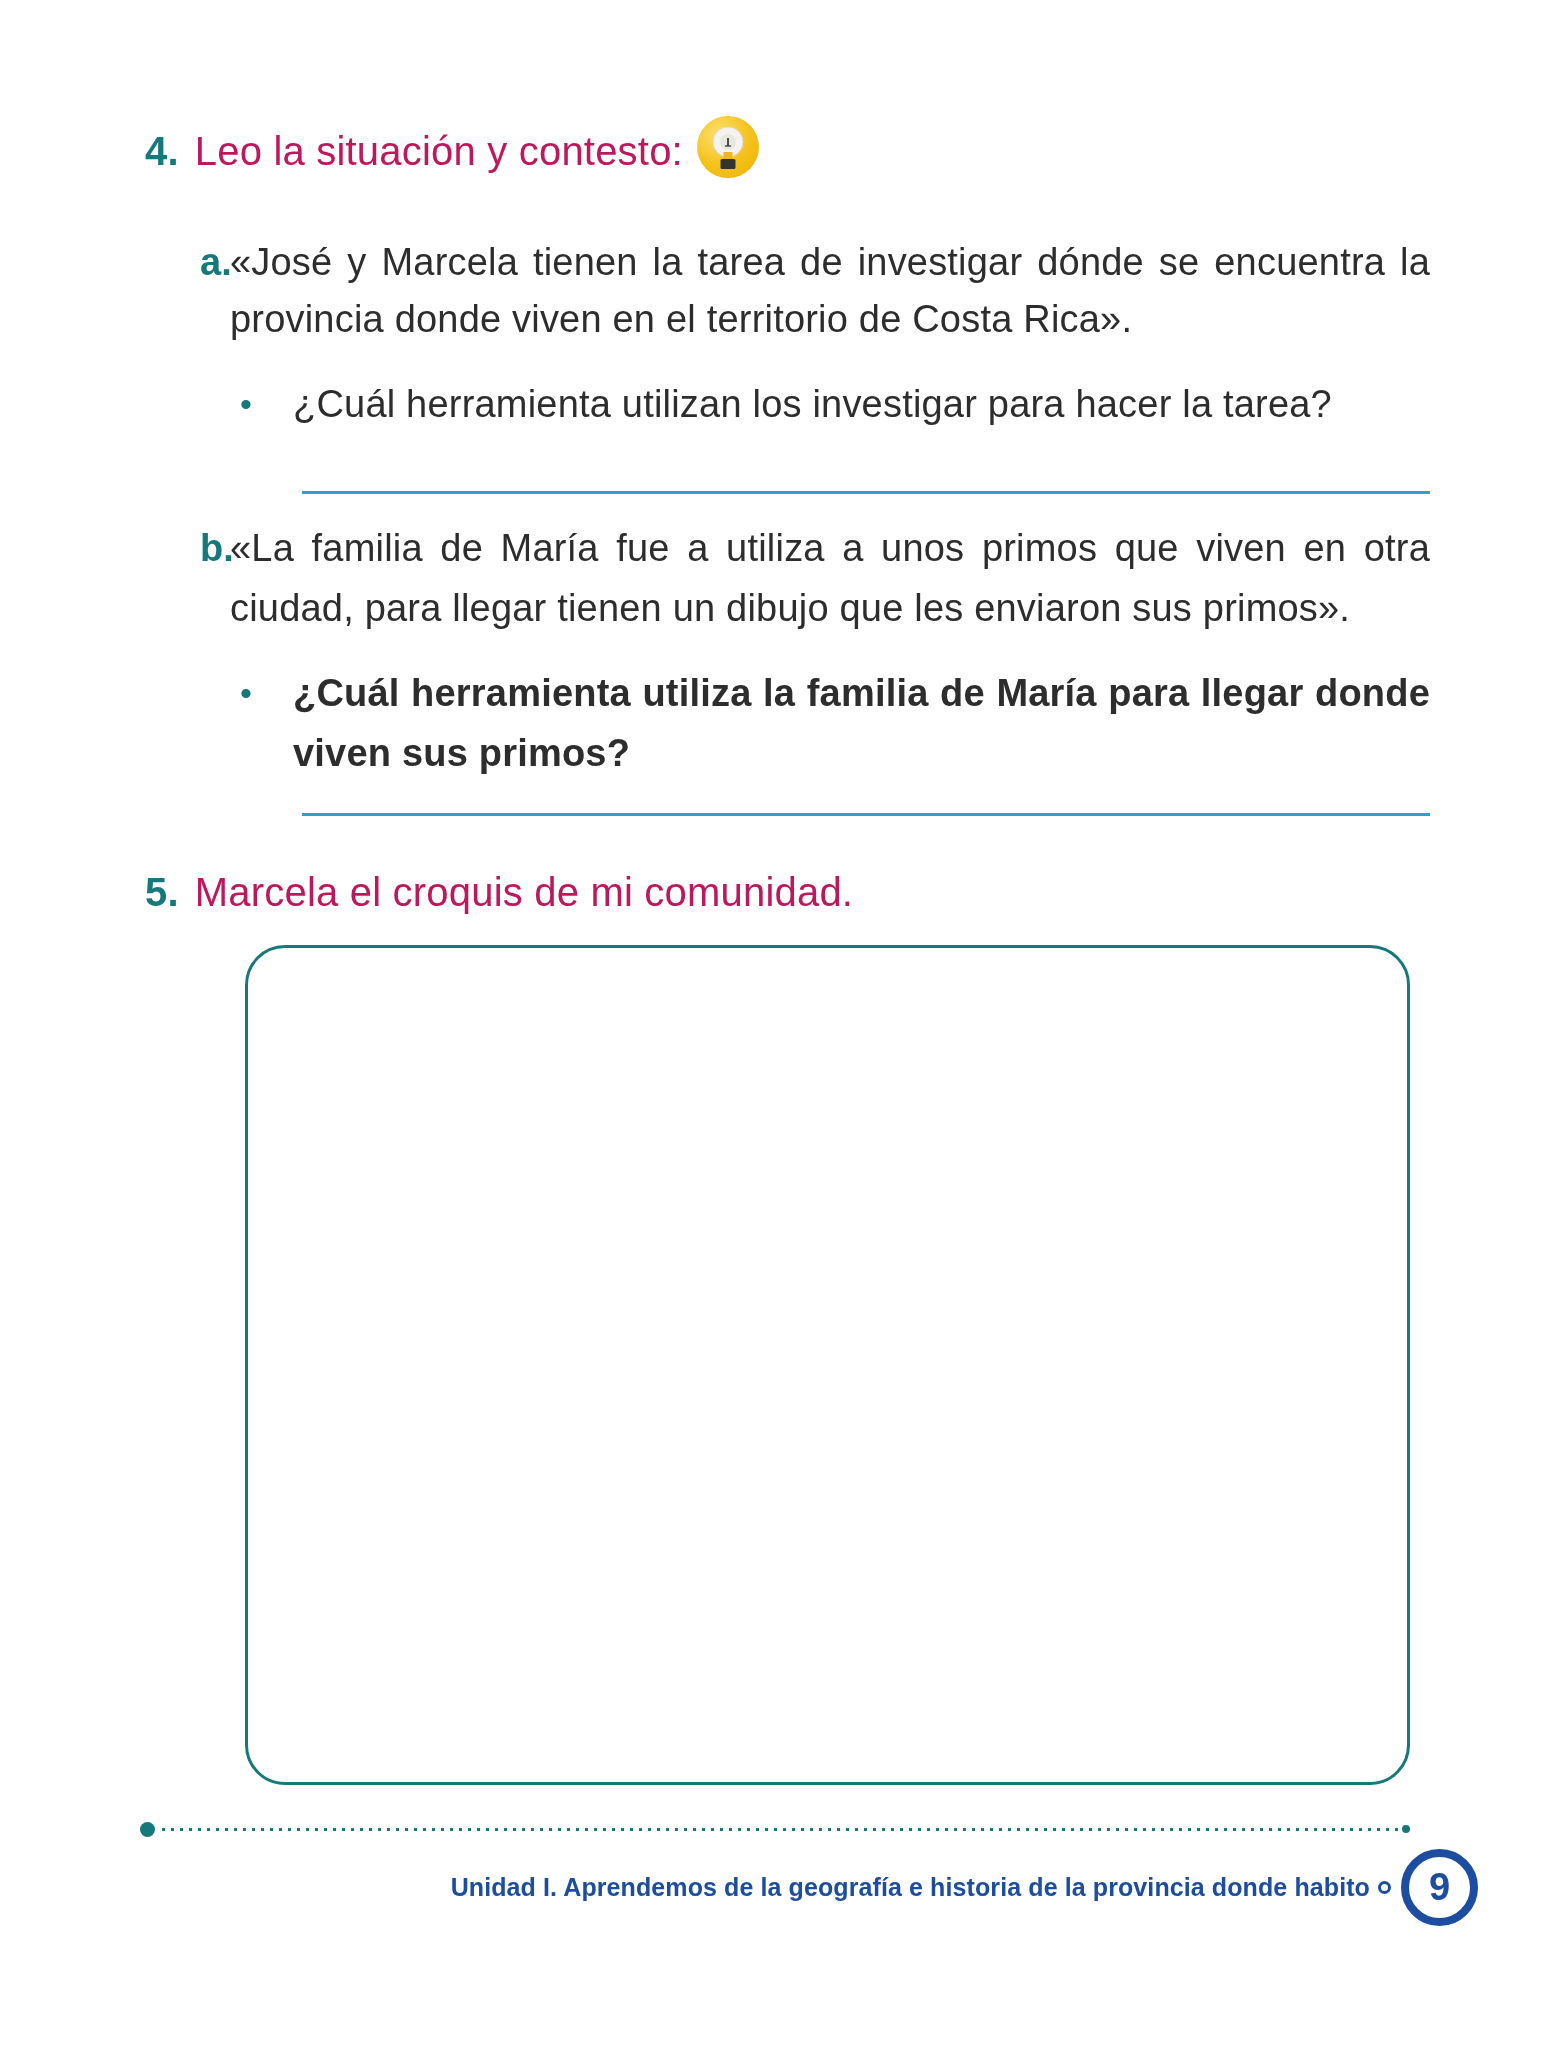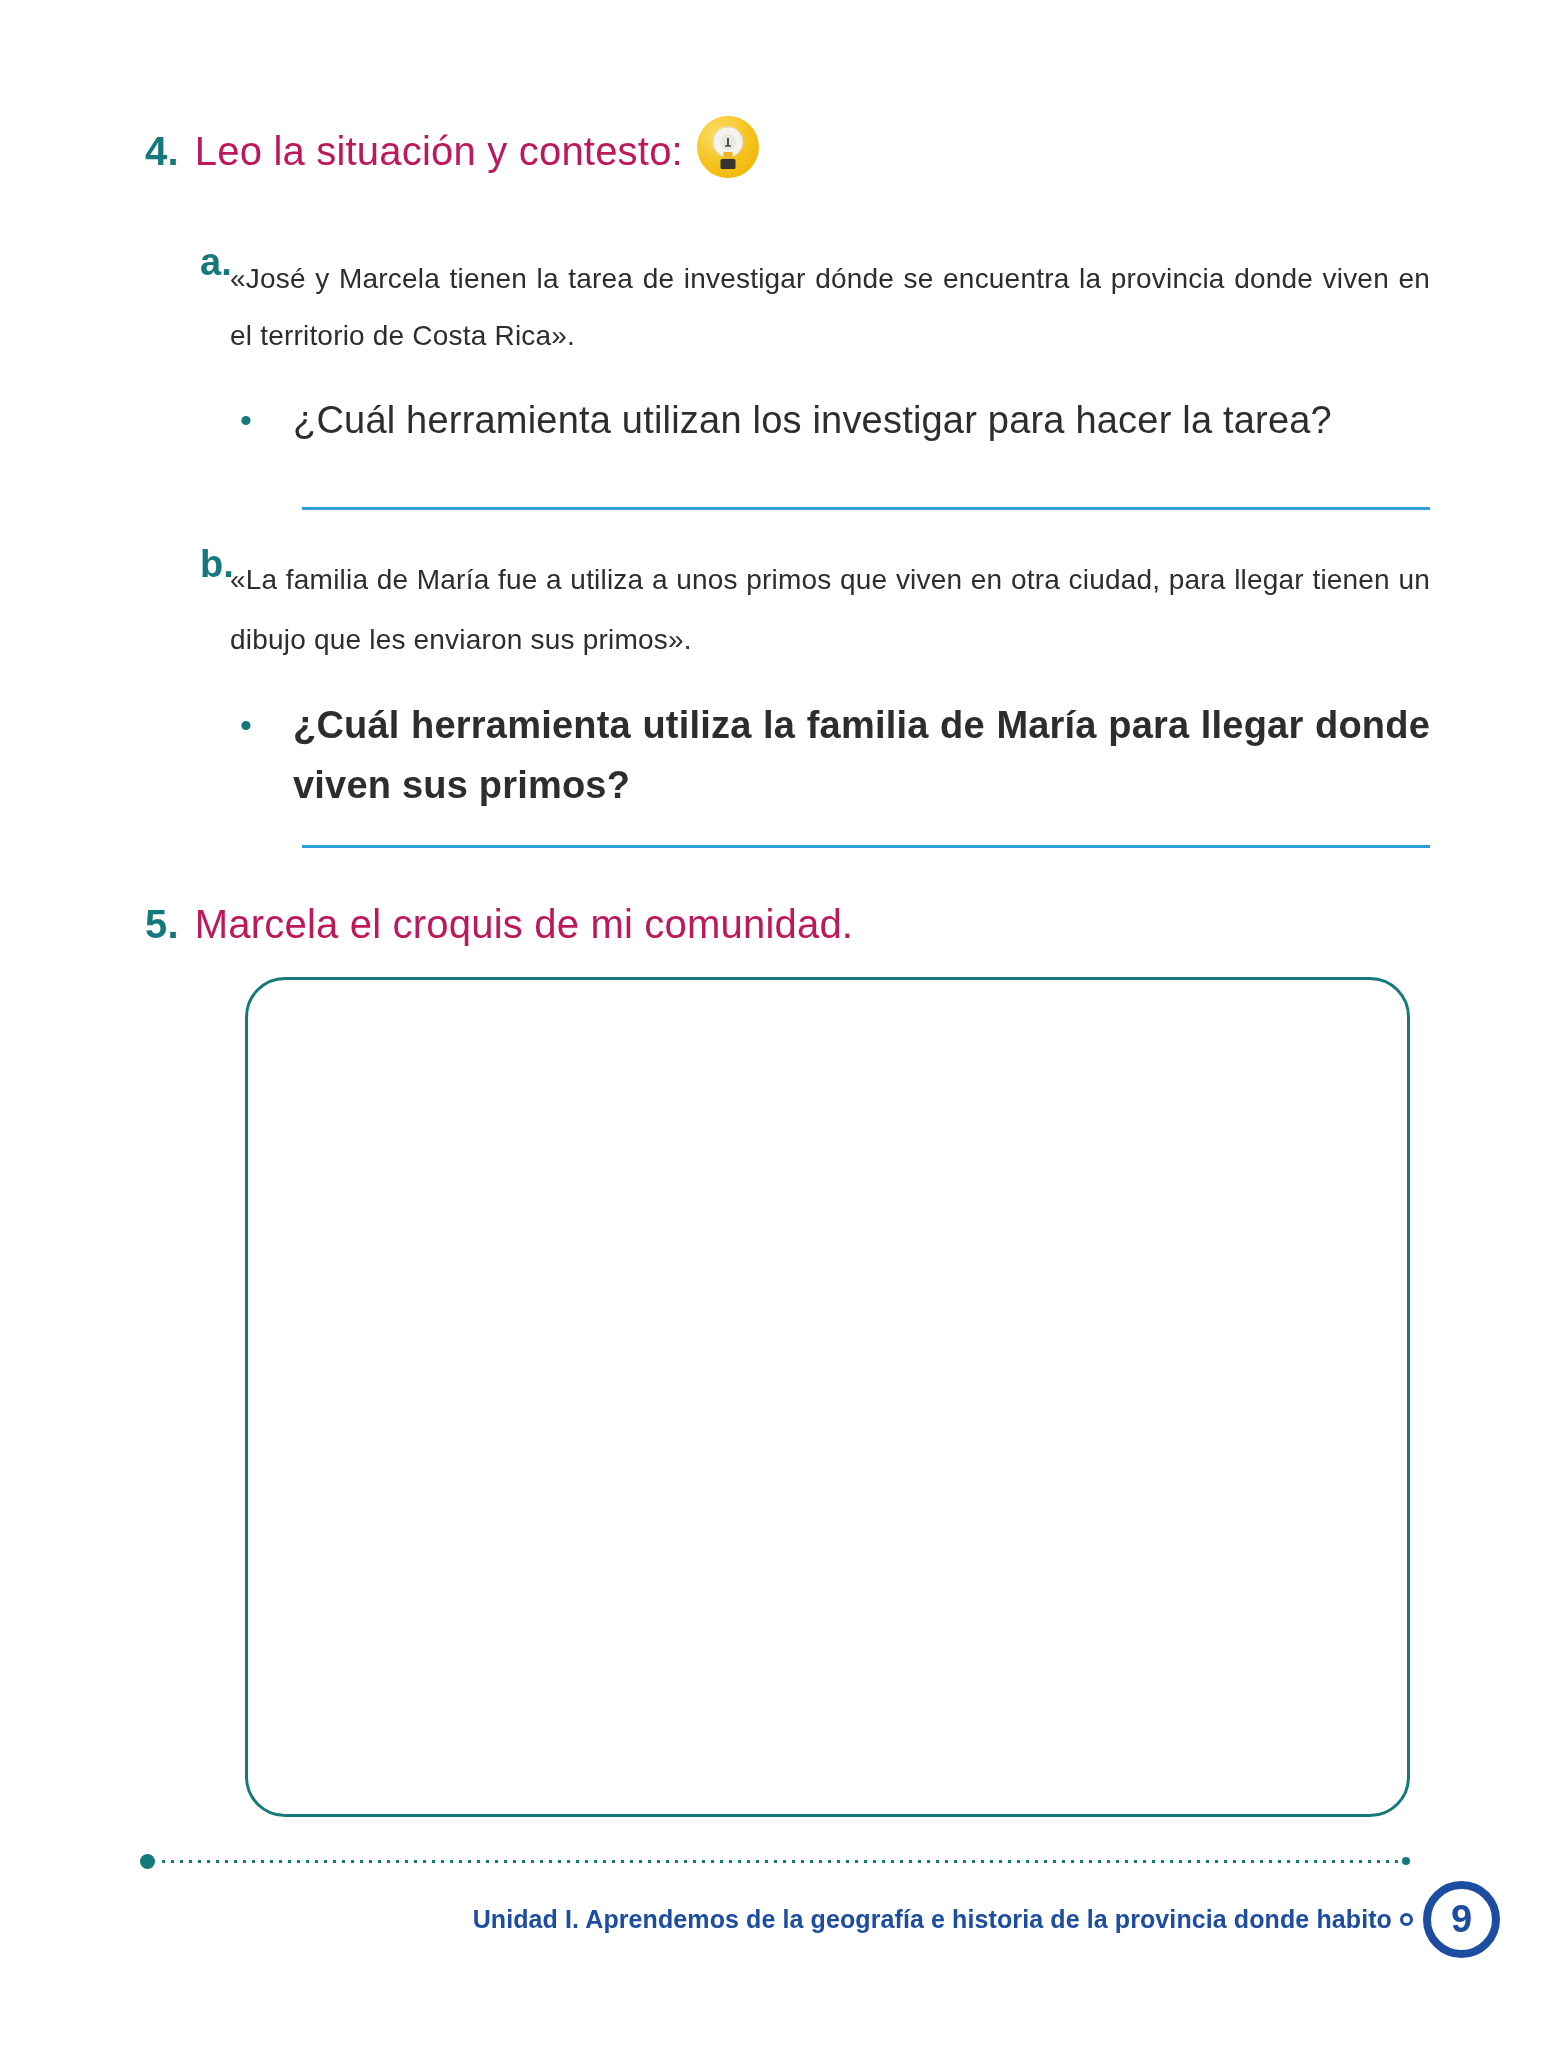--- a/index.html
+++ b/index.html
@@ -36,26 +36,25 @@
   .item-label {
     width: 30px;
     flex: none;
     color: #15787a;
     font-weight: bold;
     font-size: 38px;
     line-height: 57px;
   }
   .quote-text {
     width: 1200px;
-    font-size: 28px;
+    font-size: 38px;
     line-height: 57px;
     letter-spacing: 0.2px;
     text-align: justify;
     text-align-last: left;
-    margin-top: 16px;
   }
   .row-a { margin-top: 52px; }
   .row-b { margin-top: 24px; }
   .row-b .item-label { line-height: 60px; }
   .row-b .quote-text { line-height: 60px; }
 
   
   .bullet-row { display: flex; margin-left: 240px; }
   .bullet-mark {
     width: 53px;
@@ -115,21 +114,21 @@
     flex: 1; height: 5px;
     background-image: radial-gradient(circle, #15787a 1.7px, transparent 1.9px);
     background-size: 9px 5px;
     background-repeat: repeat-x;
     background-position: left center;
   }
 
   
   .footer-row {
     margin-top: 12px;
-    padding-right: 64px;
+    padding-right: 86px;
     display: flex;
     align-items: center;
     justify-content: flex-end;
   }
   .footer-unit {
     color: #1c4da0;
     font-weight: bold;
     font-size: 25px;
     letter-spacing: 0.1px;
   }

